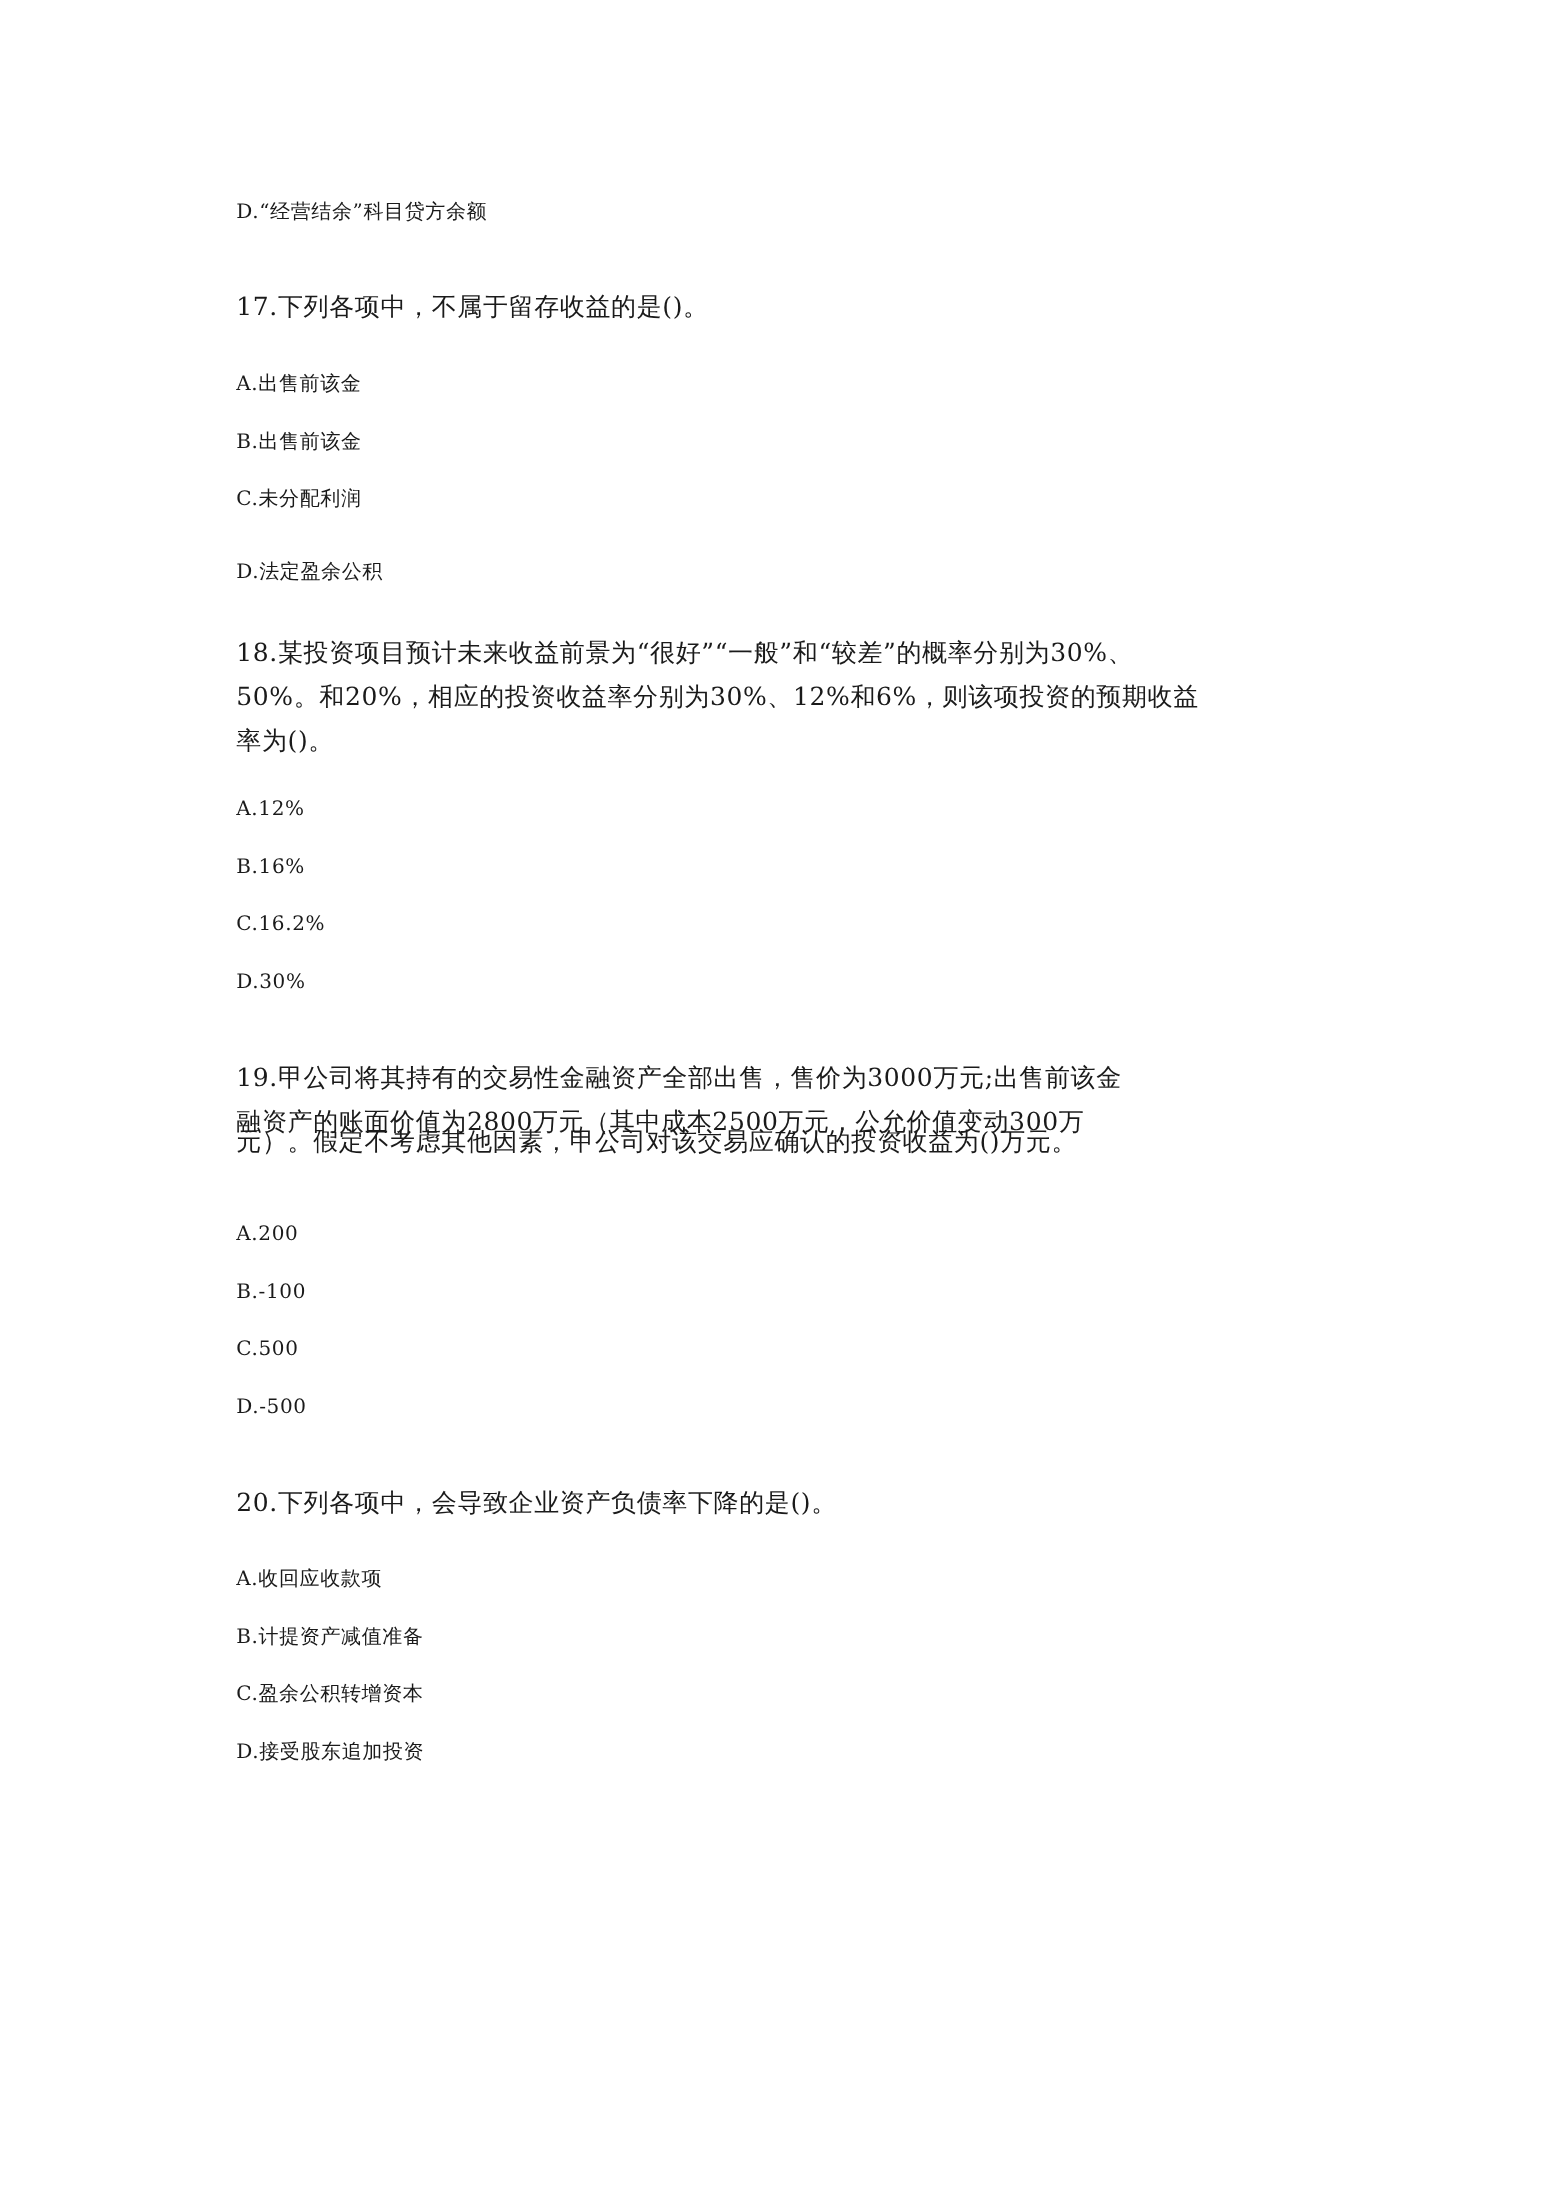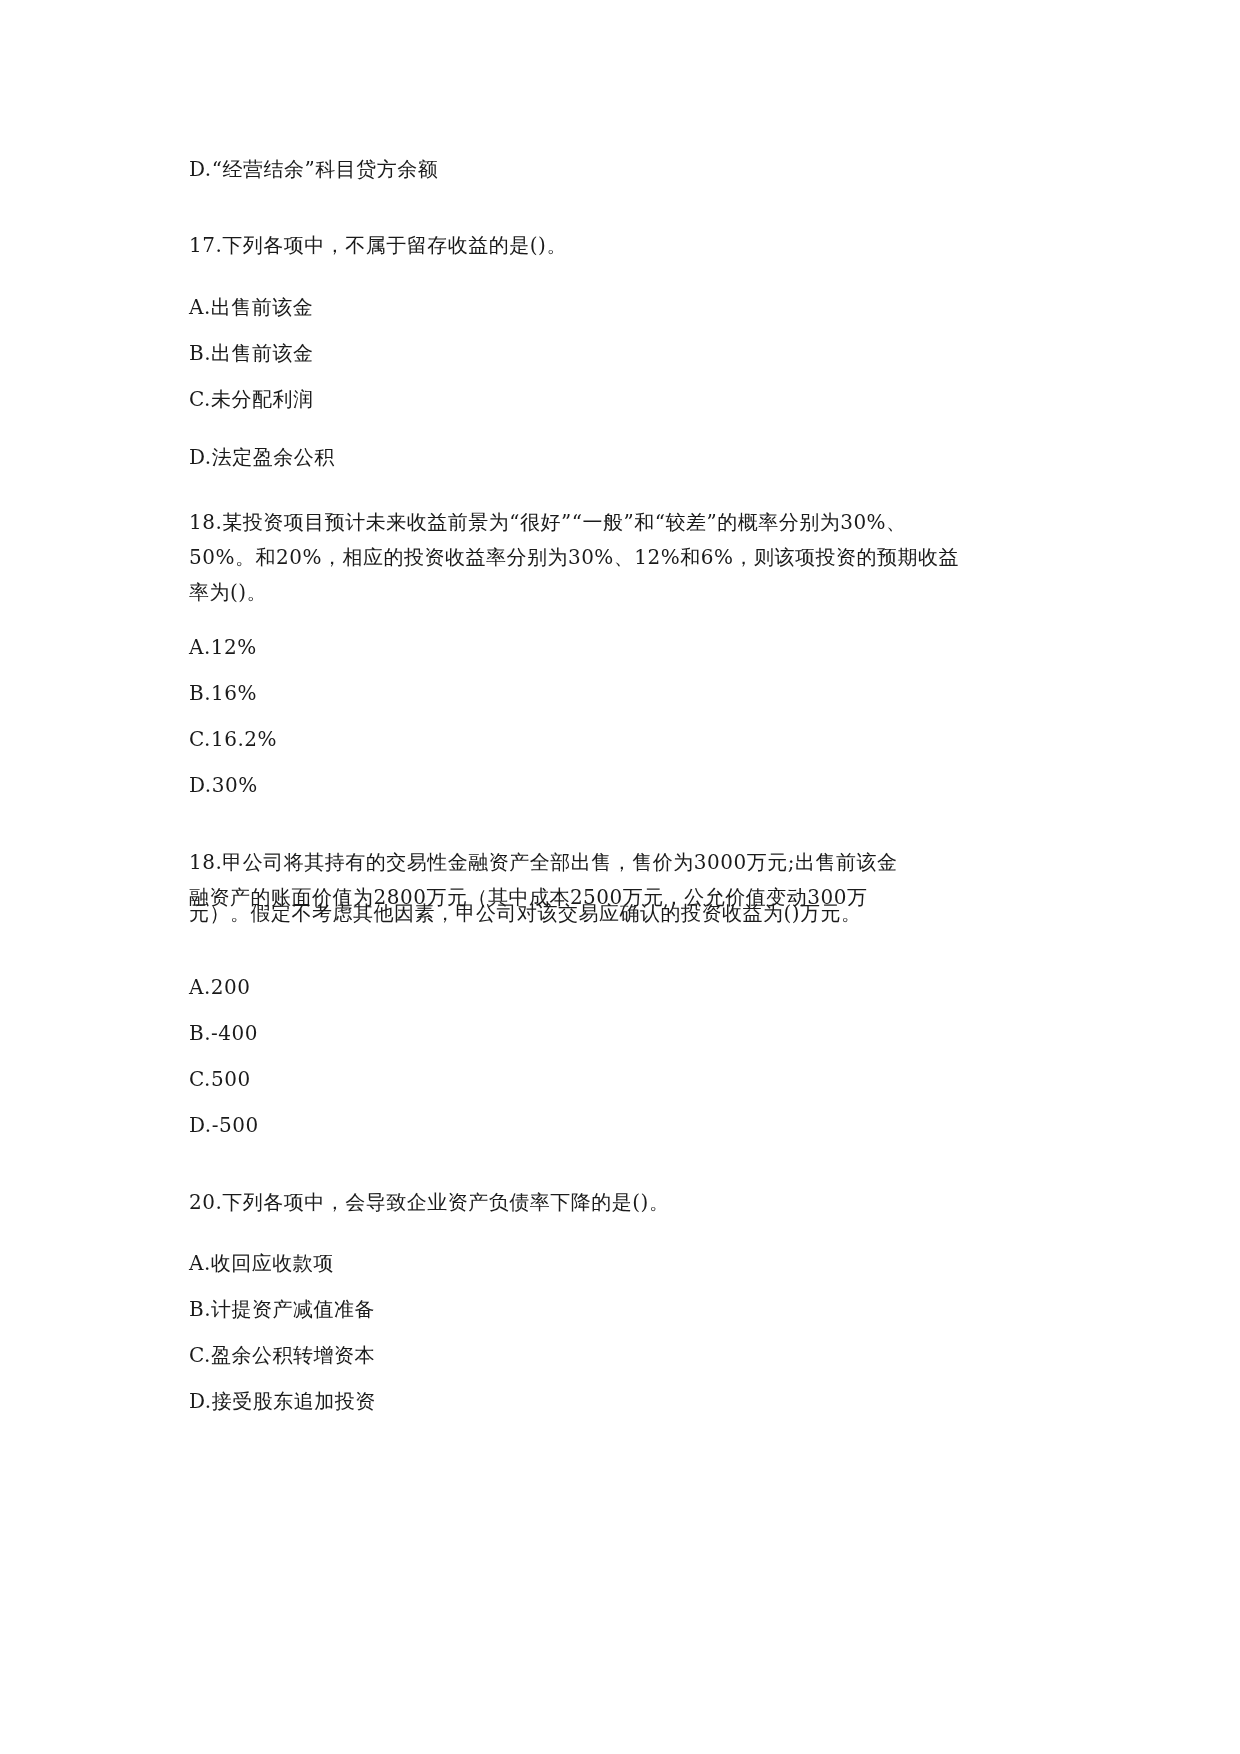--- a/index.html
+++ b/index.html
@@ -3,21 +3,21 @@
   <meta charset="utf-8">
   <style>
     html, body { margin: 0; padding: 0; background: #ffffff; }
     body {
       width: 1240px; height: 1754px; position: relative; overflow: hidden;
       font-family: "DejaVu Serif", "Liberation Serif", serif;
       color: #1a1a1a;
     }
     .line {
       position: absolute; left: 189px;
-      font-size: 20px; line-height: 34px; white-space: nowrap;
+      font-size: 16px; line-height: 34px; white-space: nowrap;
       letter-spacing: 0.5px;
     }
     .stem { font-size: 20px; }
   </style>
 </head>
 <body>
 
 <div>
   <div class="line" style="top:152px">D.“经营结余”科目贷方余额</div>
 
@@ -33,25 +33,25 @@
     <div class="line stem" style="top:505px">18.某投资项目预计未来收益前景为“很好”“一般”和“较差”的概率分别为30%、</div>
     <div class="line stem" style="top:540px">50%。和20%，相应的投资收益率分别为30%、12%和6%，则该项投资的预期收益</div>
     <div class="line stem" style="top:575px">率为()。</div>
     <div class="line" style="top:630px">A.12%</div>
     <div class="line" style="top:676px">B.16%</div>
     <div class="line" style="top:722px">C.16.2%</div>
     <div class="line" style="top:768px">D.30%</div>
   </div>
 
   <div>
-    <div class="line stem" style="top:845px">18.甲公司将其持有的交易性金融资产全部出售，售价为3000万元;出售前该金</div>
+    <div class="line stem" style="top:845px">19.甲公司将其持有的交易性金融资产全部出售，售价为3000万元;出售前该金</div>
     <div class="line stem" style="top:880px">融资产的账面价值为2800万元（其中成本2500万元，公允价值变动300万</div>
     <div class="line stem" style="top:896px">元）。假定不考虑其他因素，甲公司对该交易应确认的投资收益为()万元。</div>
     <div class="line" style="top:970px">A.200</div>
-    <div class="line" style="top:1016px">B.-400</div>
+    <div class="line" style="top:1016px">B.-100</div>
     <div class="line" style="top:1062px">C.500</div>
     <div class="line" style="top:1108px">D.-500</div>
   </div>
 
   <div>
     <div class="line stem" style="top:1185px">20.下列各项中，会导致企业资产负债率下降的是()。</div>
     <div class="line" style="top:1246px">A.收回应收款项</div>
     <div class="line" style="top:1292px">B.计提资产减值准备</div>
     <div class="line" style="top:1338px">C.盈余公积转增资本</div>
     <div class="line" style="top:1384px">D.接受股东追加投资</div>

